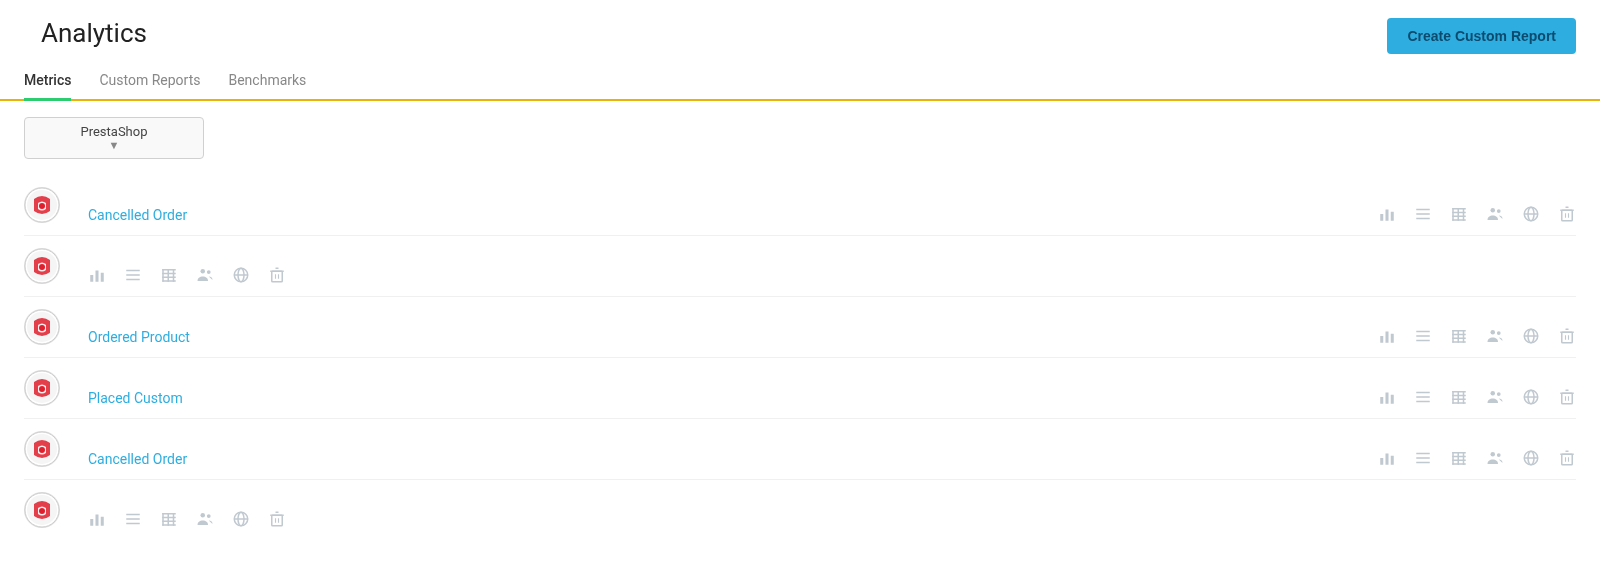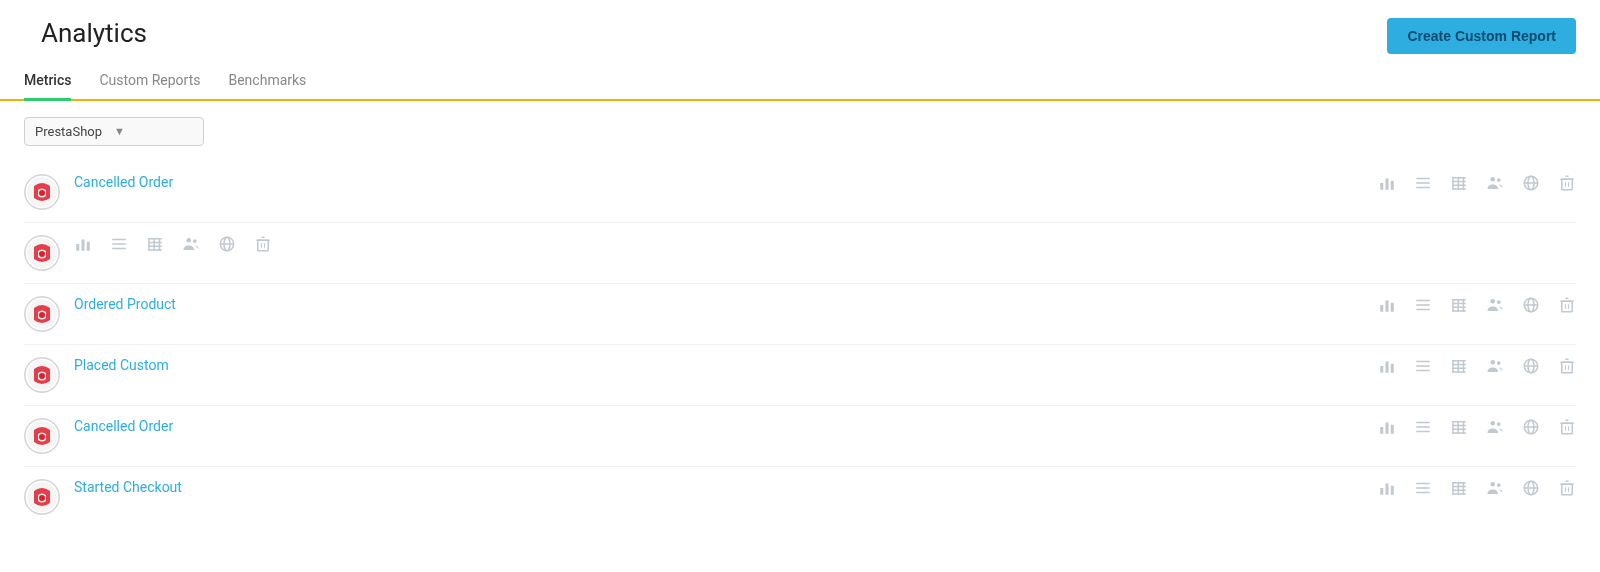--- a/index.html
+++ b/index.html
@@ -84,38 +84,40 @@
     }
     .dropdown {
       display: flex;
       align-items: center;
       border: 1px solid #d0d0d0;
       border-radius: 4px;
       padding: 6px 10px;
       width: 180px;
       background: #f9f9f9;
       cursor: pointer;
+      flex-direction: column;
     }
     .dropdown span {
       flex: 1;
       font-size: 13px;
       color: #444;
     }
     .dropdown .chevron {
       color: #888;
       font-size: 11px;
     }
     .metrics-list {
       padding: 0 24px;
     }
     .metric-row {
       display: flex;
-      align-items: flex-start;
+      align-items: flex-end;
       padding: 12px 0;
       border-bottom: 1px solid #f0f0f0;
+      gap: 14px;
     }
     .metric-row:last-child { border-bottom: none; }
     .avatar {
       width: 36px;
       height: 36px;
       border-radius: 50%;
       margin-right: 14px;
       overflow: hidden;
       flex-shrink: 0;
       background: #e0e0e0;
@@ -428,21 +430,20 @@
       <div class="avatar">
         <svg width="36" height="36" viewBox="0 0 36 36">
           <circle cx="18" cy="18" r="17" fill="#fff" stroke="#ccc" stroke-width="1"></circle>
 
           <circle cx="18" cy="18" r="15" fill="#f5f5f5"></circle>
           <path d="M10 12 Q18 6 26 12 L26 24 Q18 30 10 24 Z" fill="#df1f2d" opacity="0.85"></path>
           <path d="M14 16 Q18 13 22 16 L22 22 Q18 25 14 22 Z" fill="#fff" opacity="0.9"></path>
           <circle cx="18" cy="19" r="3" fill="#df1f2d"></circle>
         </svg>
       </div>
-      <span class="metric-name">Started Checkout</span>
       <div class="metric-actions">
         <svg class="icon-svg" viewBox="0 0 24 24" xmlns="http://www.w3.org/2000/svg">
           <rect x="3" y="12" width="4" height="9"></rect>
           <rect x="10" y="6" width="4" height="15"></rect>
           <rect x="17" y="9" width="4" height="12"></rect>
         </svg>
         <svg class="icon-svg" viewBox="0 0 24 24" xmlns="http://www.w3.org/2000/svg">
           <rect x="3" y="5" width="18" height="2"></rect>
           <rect x="3" y="11" width="18" height="2"></rect>
           <rect x="3" y="17" width="18" height="2"></rect>

